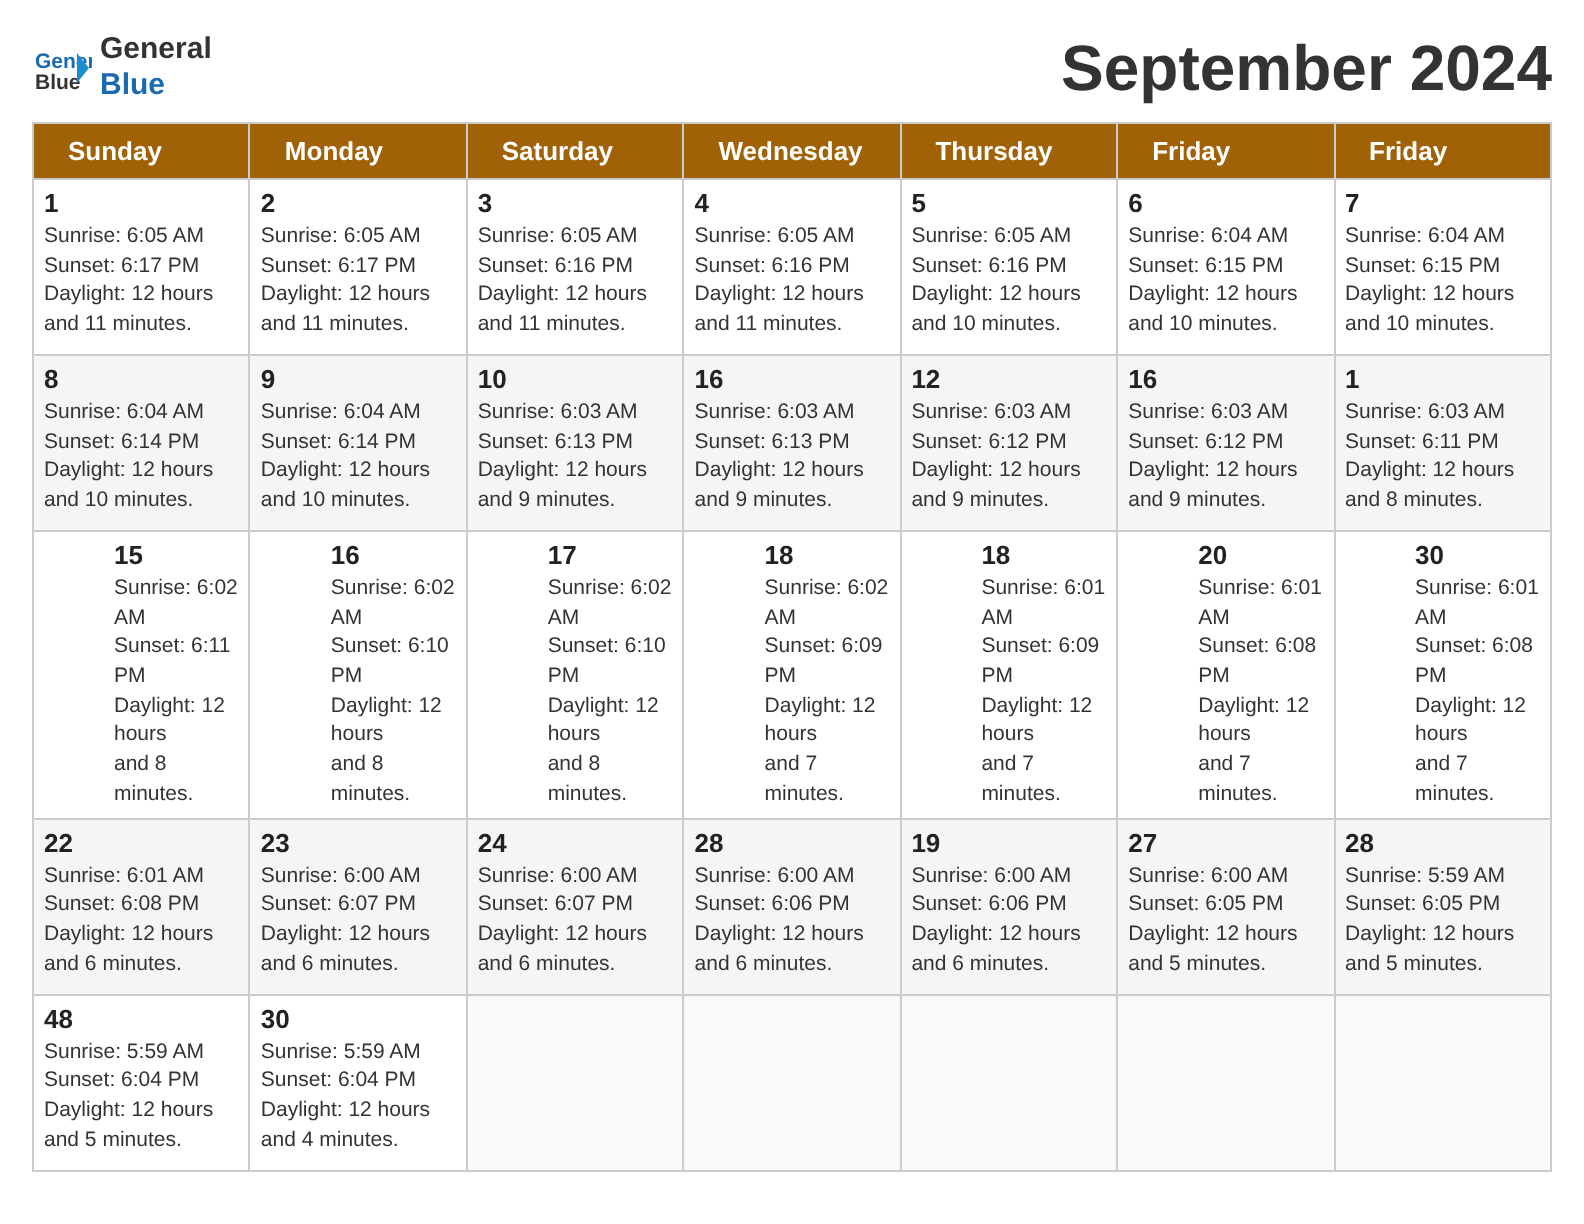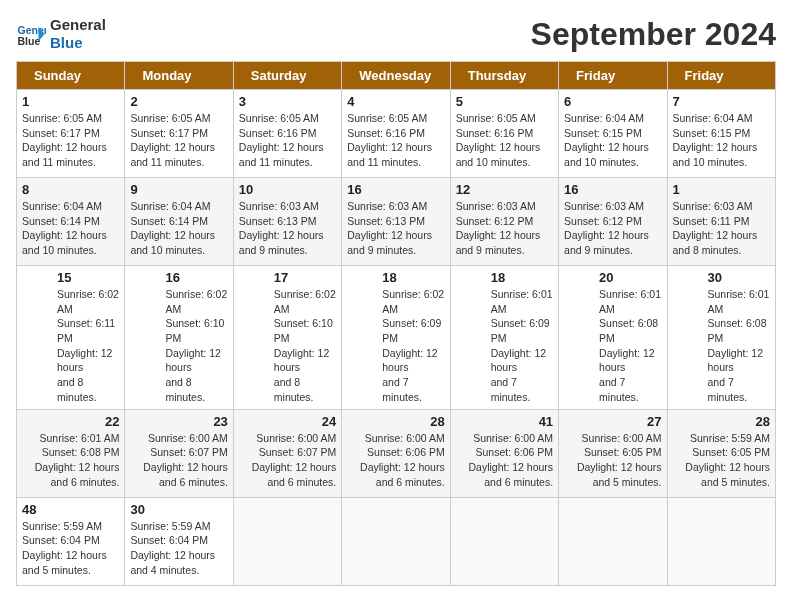--- a/index.html
+++ b/index.html
@@ -75,21 +75,21 @@
       color: #333;
       font-size: 10.5px;
       line-height: 1.4;
     }
     .empty-cell {
       background: #f9f9f9 !important;
     }
     .week-row-2 td { background: #f0f4f8; }
     .week-row-3 td { background: #fff; }
     .week-row-4 td { background: #f0f4f8; padding-left: 40px; }
-    .week-row-5 td { background: #fff; text-align: right; }
+    .week-row-5 td { background: #fff; }
   </style>
 </head>
 <body>
 
 <div class="header">
   <div class="logo">
     <svg class="logo-icon" viewBox="0 0 40 40">
       <text x="2" y="20" font-size="14" font-weight="bold" fill="#1a6ab0">General</text>
       <text x="2" y="34" font-size="14" font-weight="bold" fill="#333">Blue</text>
       <polygon points="30,10 38,20 30,30" fill="#1a8ed0"></polygon>
@@ -218,21 +218,21 @@
         </td>
         <td>
           <span class="day-num">24</span>
           <div class="day-info">Sunrise: 6:00 AM<br>Sunset: 6:07 PM<br>Daylight: 12 hours<br>and 6 minutes.</div>
         </td>
         <td>
           <span class="day-num">28</span>
           <div class="day-info">Sunrise: 6:00 AM<br>Sunset: 6:06 PM<br>Daylight: 12 hours<br>and 6 minutes.</div>
         </td>
         <td>
-          <span class="day-num">41</span>
+          <span class="day-num">19</span>
           <div class="day-info">Sunrise: 6:00 AM<br>Sunset: 6:06 PM<br>Daylight: 12 hours<br>and 6 minutes.</div>
         </td>
         <td>
           <span class="day-num">27</span>
           <div class="day-info">Sunrise: 6:00 AM<br>Sunset: 6:05 PM<br>Daylight: 12 hours<br>and 5 minutes.</div>
         </td>
         <td>
           <span class="day-num">28</span>
           <div class="day-info">Sunrise: 5:59 AM<br>Sunset: 6:05 PM<br>Daylight: 12 hours<br>and 5 minutes.</div>
         </td>

